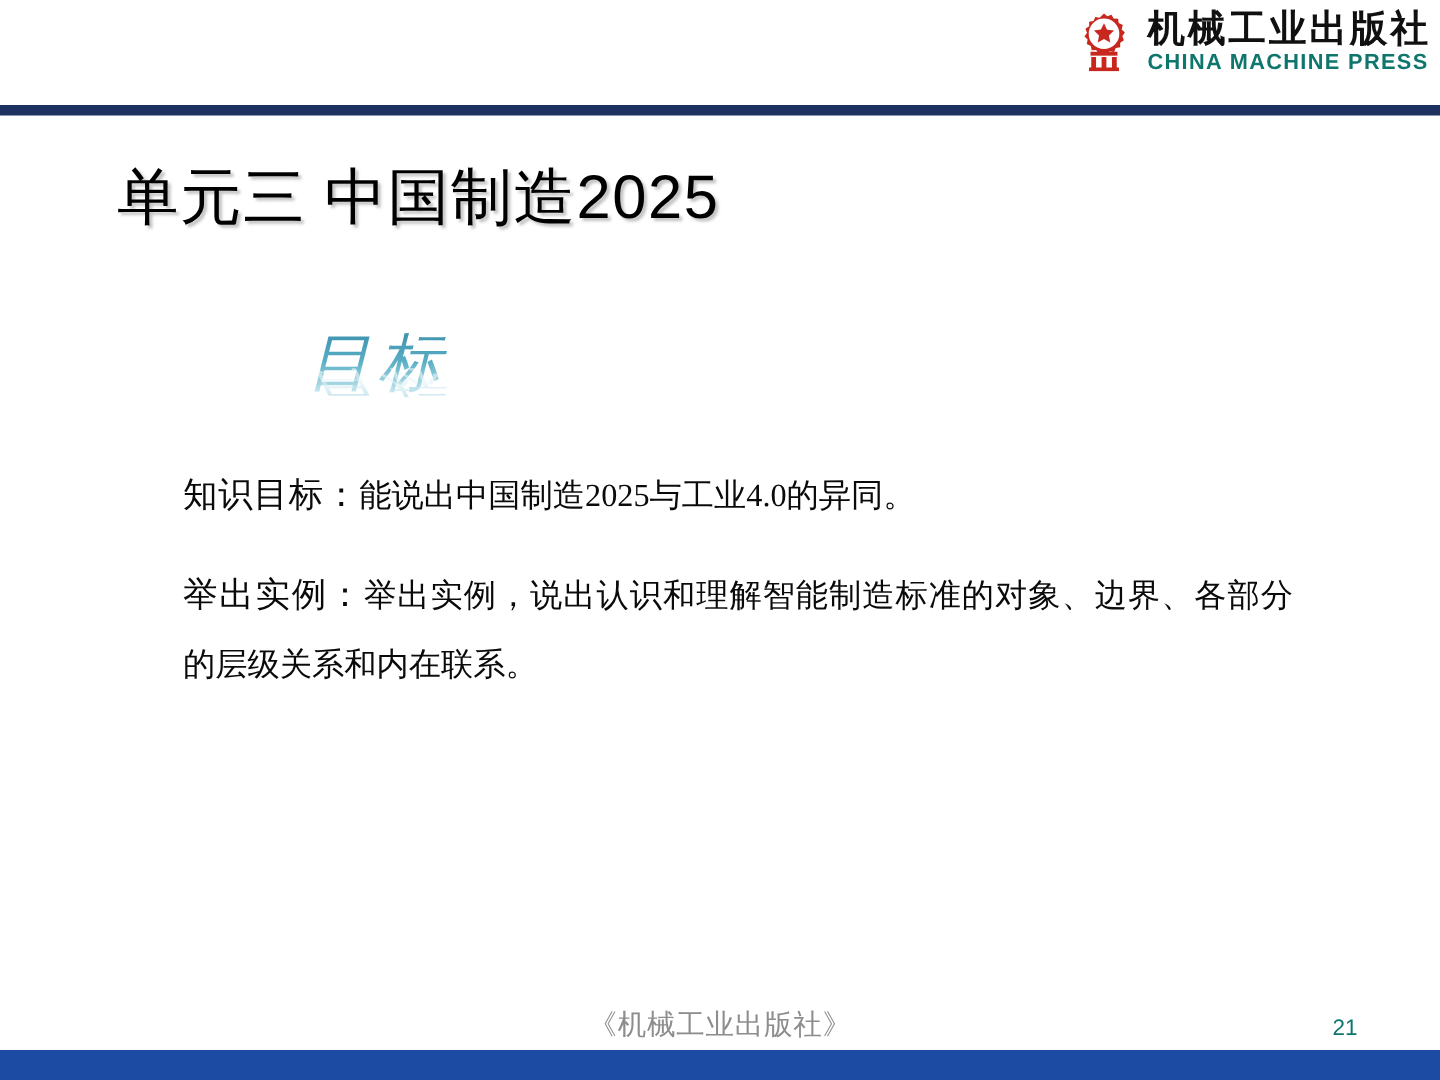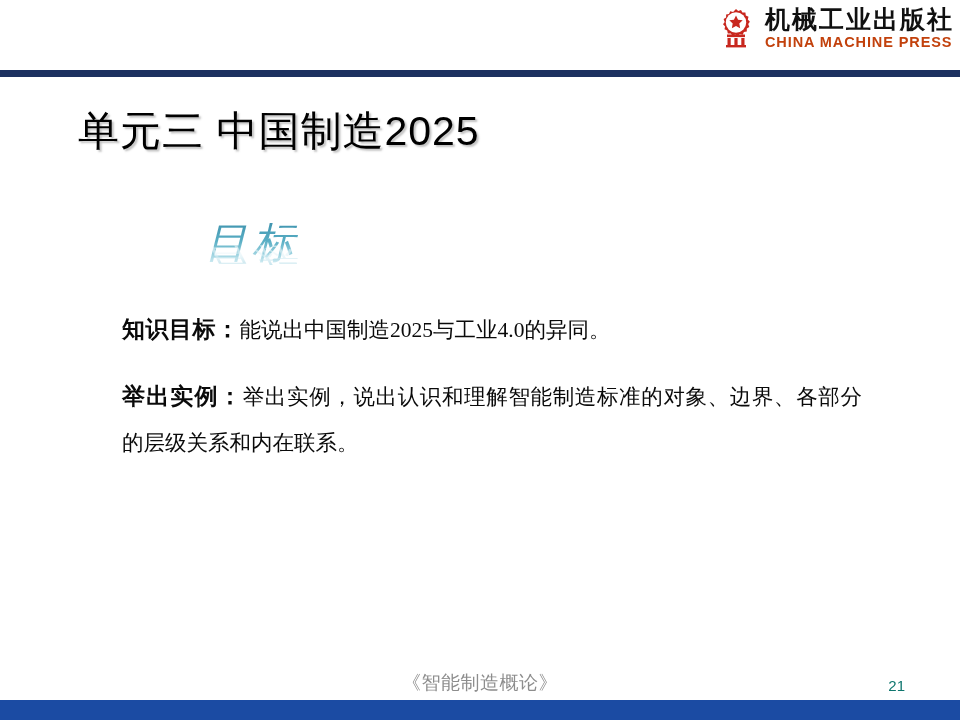--- a/index.html
+++ b/index.html
@@ -45,21 +45,21 @@
     font-size: 25px;
     letter-spacing: 2px;
     color: #101010;
     white-space: nowrap;
   }
   .logo-en {
     font-family: "Liberation Sans", "DejaVu Sans", sans-serif;
     font-weight: bold;
     font-size: 14.5px;
     letter-spacing: 0.9px;
-    color: #c2410c;
+    color: #0f766e;
     margin-top: 3px;
     white-space: nowrap;
   }
 
   
   .top-rule {
     position: absolute;
     left: 0;
     top: 70px;
     width: 960px;
@@ -136,21 +136,21 @@
   }
   .objective-line {
     font-family: "Liberation Serif", "DejaVu Serif", serif;
     font-size: 21.5px;
     color: #0a0a0a;
     line-height: 46px;
     text-align: justify;
     text-justify: inter-ideograph;
   }
   .objective-label {
-    font-weight: bold;
+    font-weight: normal;
     font-size: 23px;
     letter-spacing: 0.5px;
   }
   .objective-body {
     font-weight: normal;
   }
 
   
   .footer-title {
     position: absolute;
@@ -216,17 +216,17 @@
       <span class="objective-label">知识目标：</span><span class="objective-body">能说出中国制造2025与工业4.0的异同。</span>
     </p>
 
     <p class="objective-line">
       <span class="objective-label">举出实例：</span><span class="objective-body">举出实例，说出认识和理解智能制造标准的对象、边界、各部分的层级关系和内在联系。</span>
     </p>
 
 
   </div>
 
-  <div class="footer-title">《智能制造概论》</div>
+  <div class="footer-title">《机械工业出版社》</div>
   <div class="footer-page">21</div>
   <div class="bottom-bar"></div>
 
 </div>
 
 </body></html>

